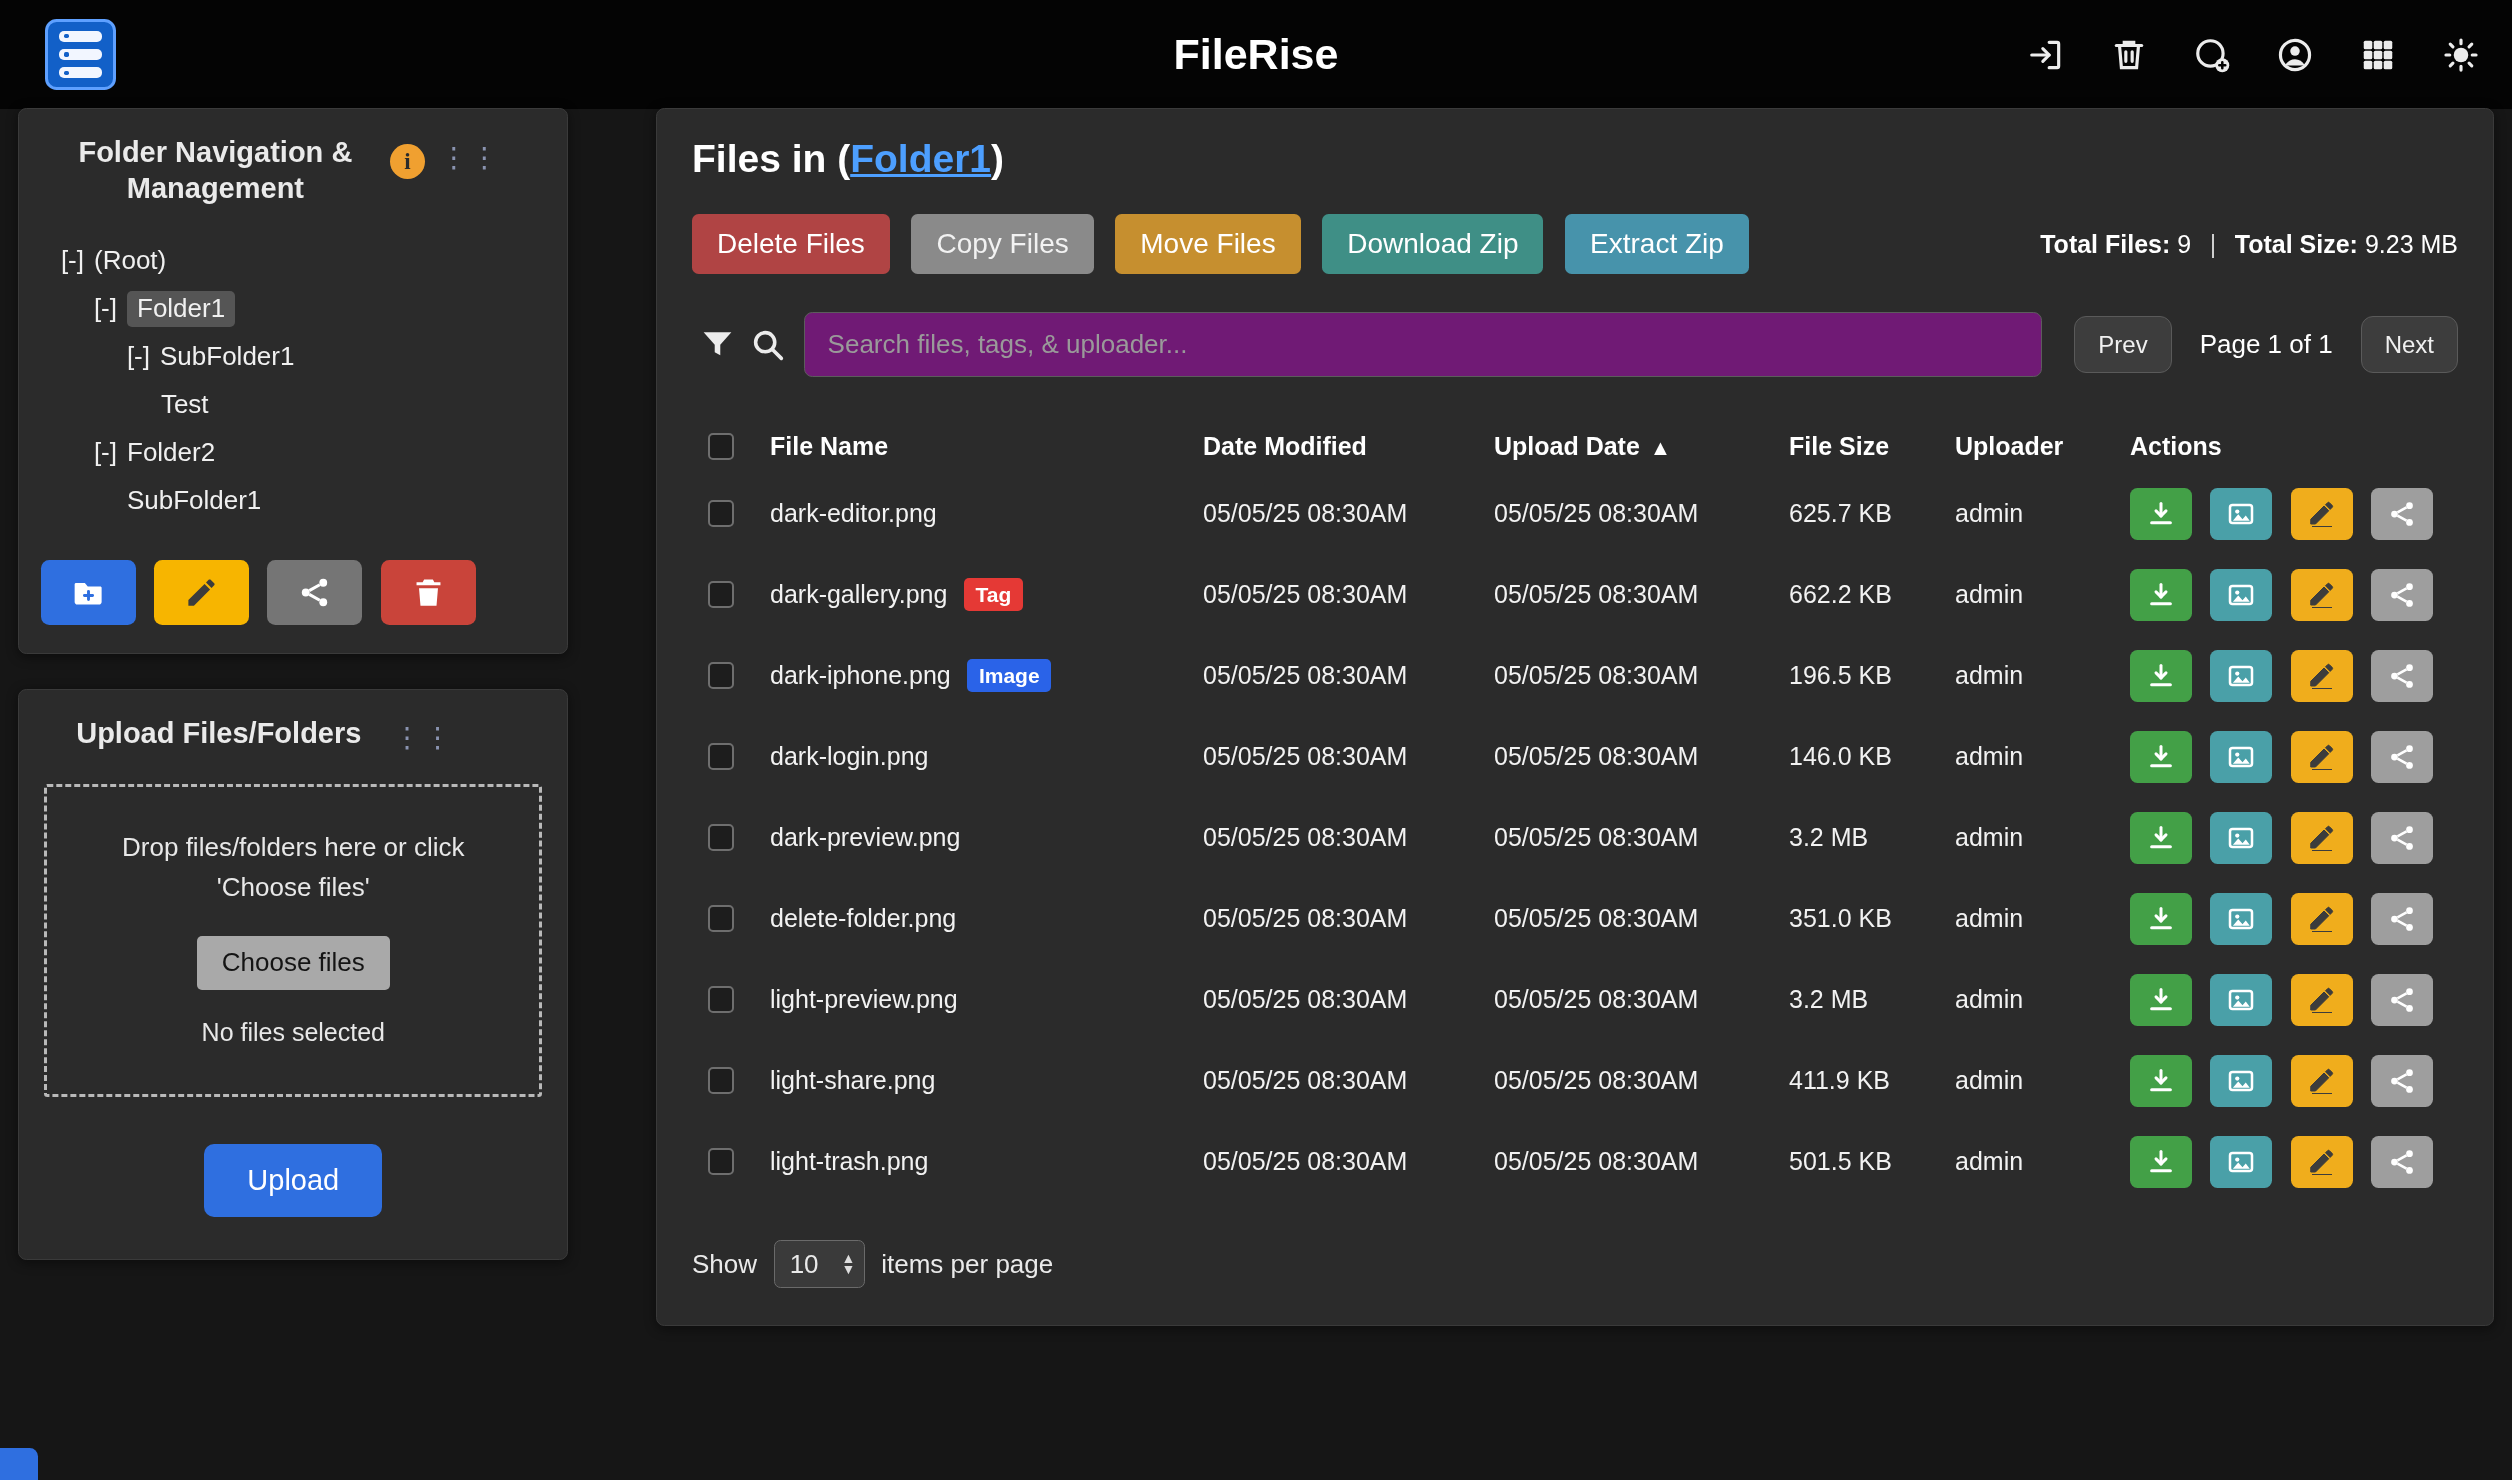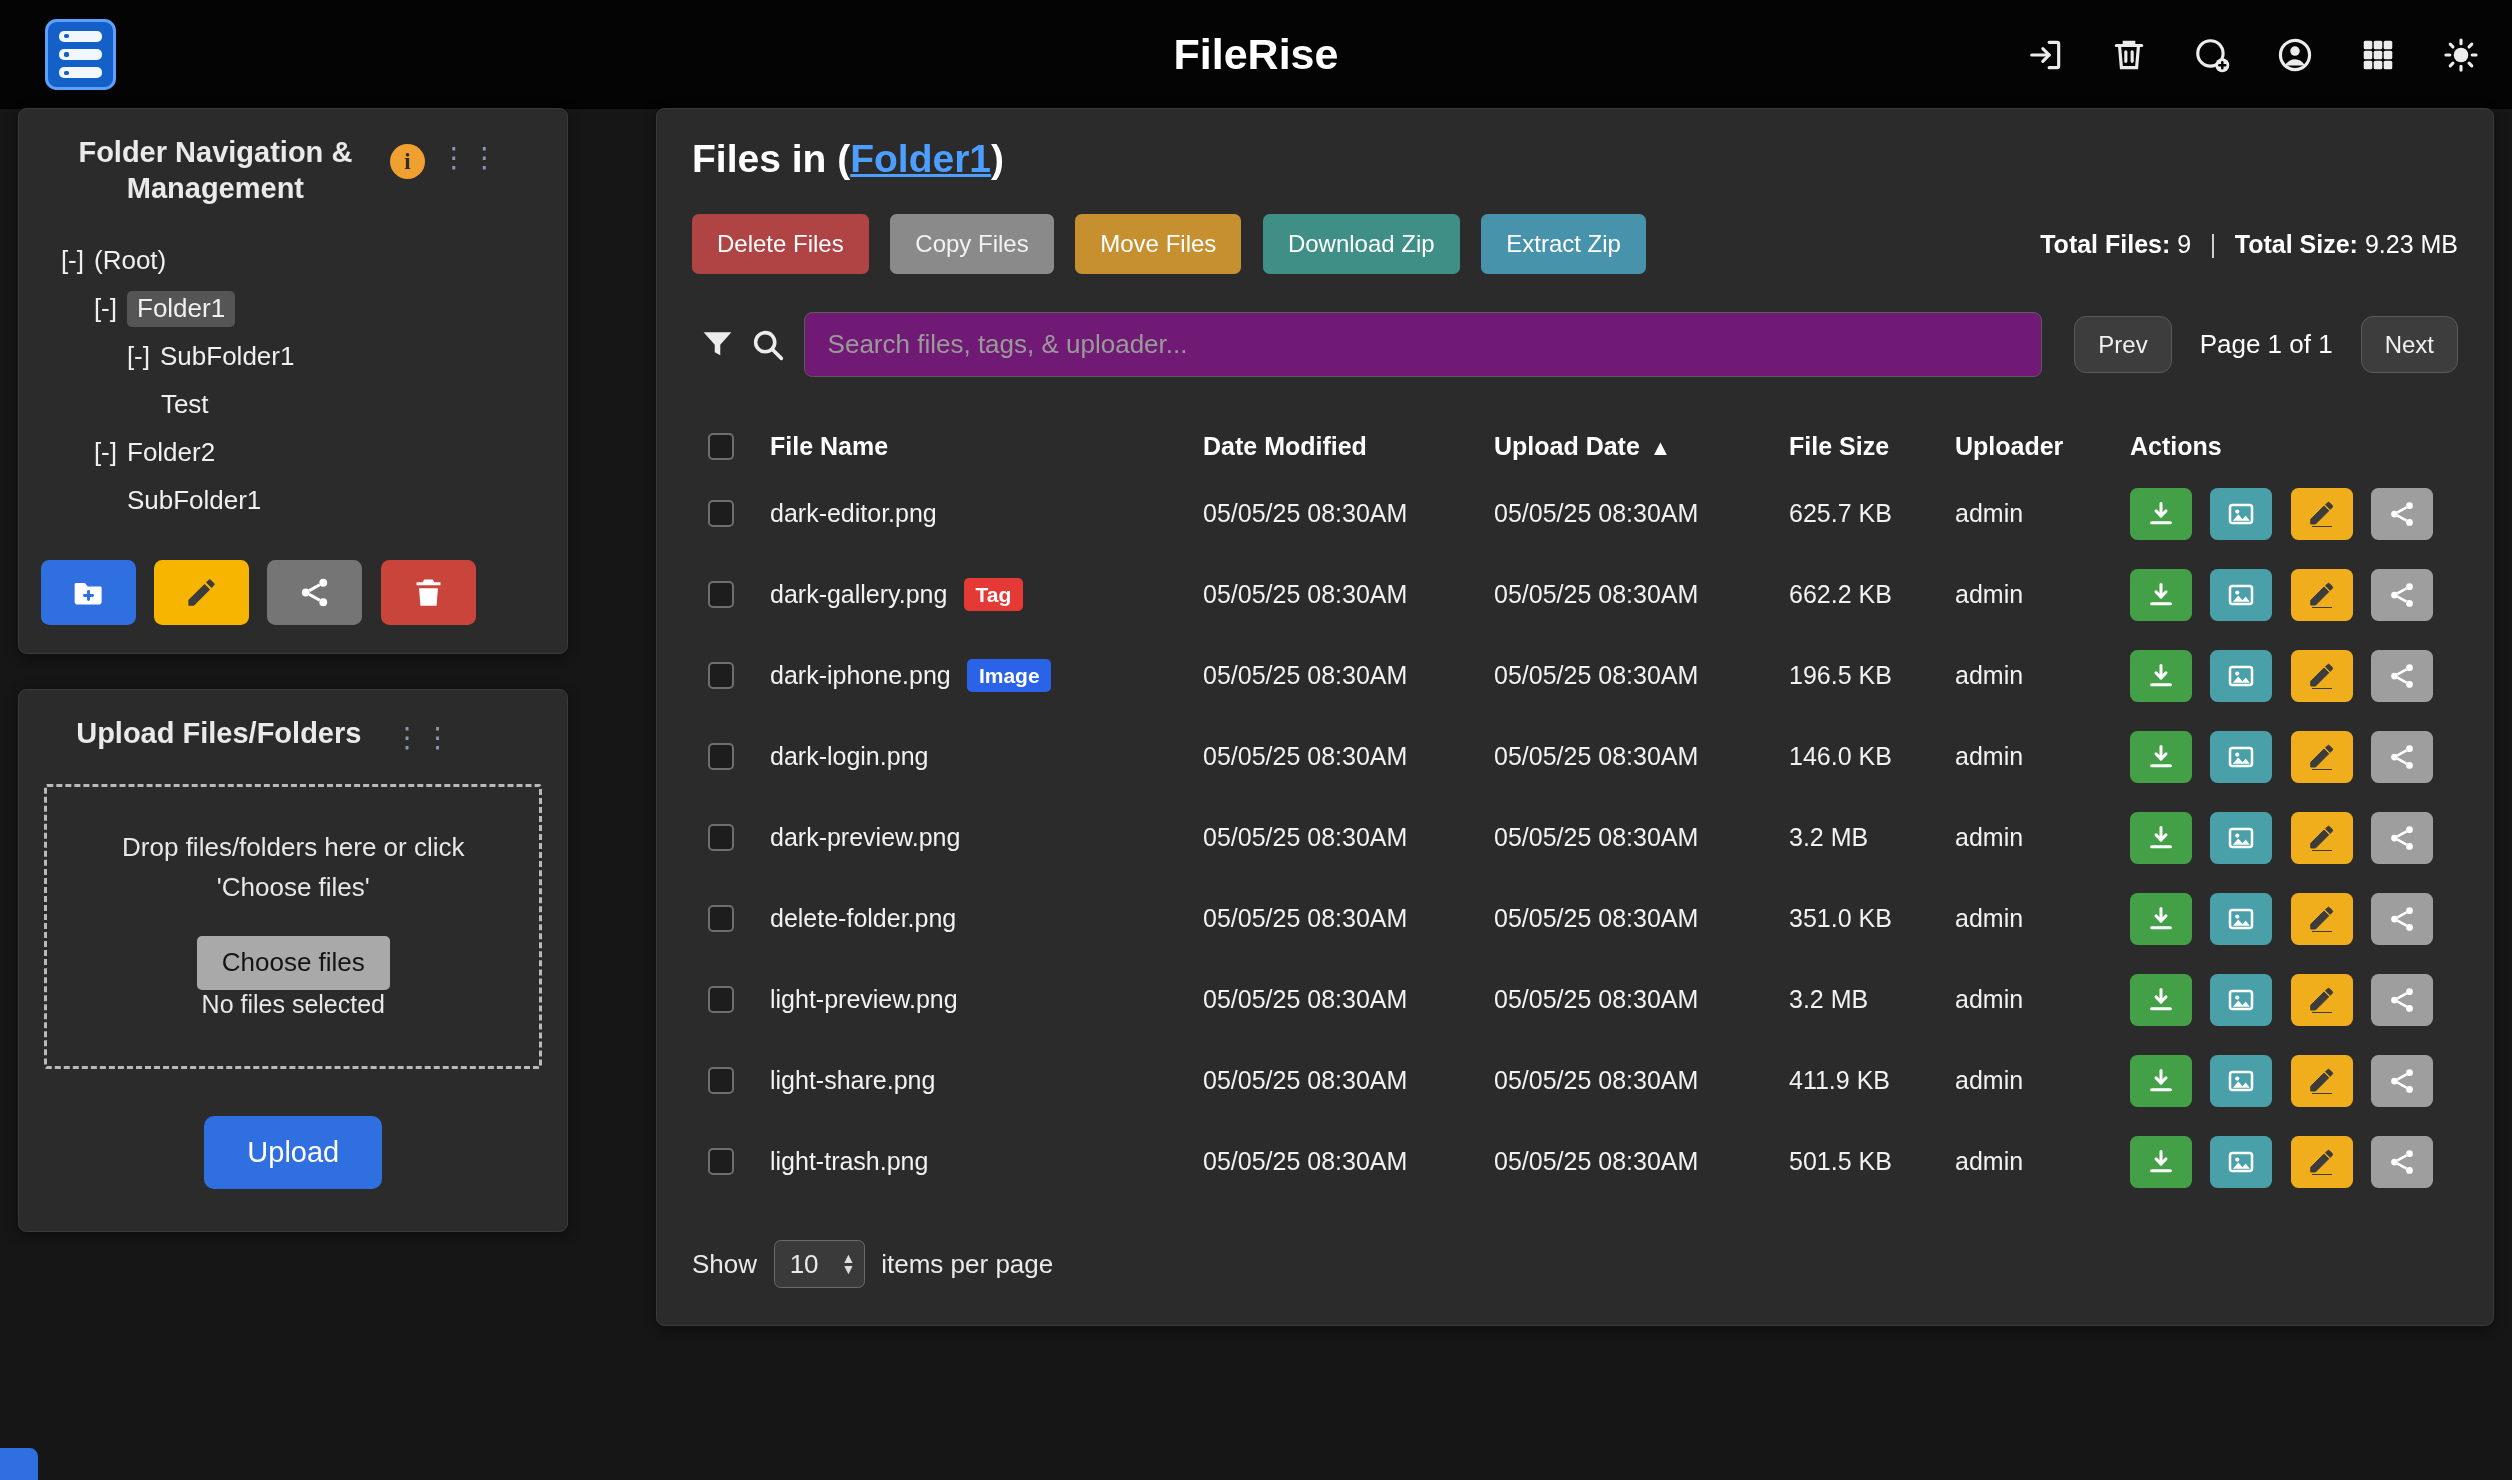--- a/index.html
+++ b/index.html
@@ -54,33 +54,33 @@
   .nav-btn.share  { background:var(--sidebar-share,#757575); }
   .nav-btn.delete { background:var(--sidebar-delete,#c9443a); }
 
   
   .upload-card { margin-top:35px; padding:25px 25px 42px 25px; }
   .dropzone { margin-top:30px; border:3.3px dashed #b9b9b9; border-radius:3.3px;
     padding:40px 25px 47px 25px; text-align:center; color:#e8e8e8; }
   .dropzone-text { font-size:26px; line-height:1.55; }
   .choose-btn { margin-top:28px; background:#a9a9a9; color:#141414; border:none;
     font-size:26px; padding:11.6px 25px; border-radius:5px; cursor:pointer; }
-  .no-files { font-size:25px; }
+  .no-files { margin-top:28px; font-size:25px; }
   .upload-btn-wrap { text-align:center; margin-top:47px; }
   .upload-btn { background:var(--accent,#2f6fe0); color:#fff; border:none; font-size:29px;
     padding:20px 43px; border-radius:10px; cursor:pointer; }
 
   
   .main-card { position:absolute; left:656px; top:108px; width:1838px; height:1218px;
     padding:28px 35px; }
   .files-heading { font-size:39px; font-weight:bold; color:#fff; }
   .files-heading a { color:var(--link,#4d9fff); text-decoration:underline; cursor:pointer; }
 
   .bulk-row { display:flex; align-items:center; margin-top:33px; }
-  .bulk-btn { border:none; border-radius:6.6px; color:#fff; font-size:24px; height:60px;
+  .bulk-btn { border:none; border-radius:6.6px; color:#fff; font-size:28px; height:60px;
     padding:0 25px; margin-right:21.6px; cursor:pointer; }
   .bulk-btn.delete { background:var(--btn-delete,#b04444); }
   .bulk-btn.copy { background:var(--btn-copy,#8a8a8a); color:#f2f2f2; }
   .bulk-btn.move { background:var(--btn-move,#c68f2f); }
   .bulk-btn.dzip { background:var(--btn-download-zip,#3f8f86); }
   .bulk-btn.ezip { background:var(--btn-extract-zip,#4793ab); }
   .totals { margin-left:auto; font-size:25px; color:#fff; }
   .totals b { font-weight:bold; }
   .totals .sep { margin:0 11.6px; color:#cfcfcf; }
 

